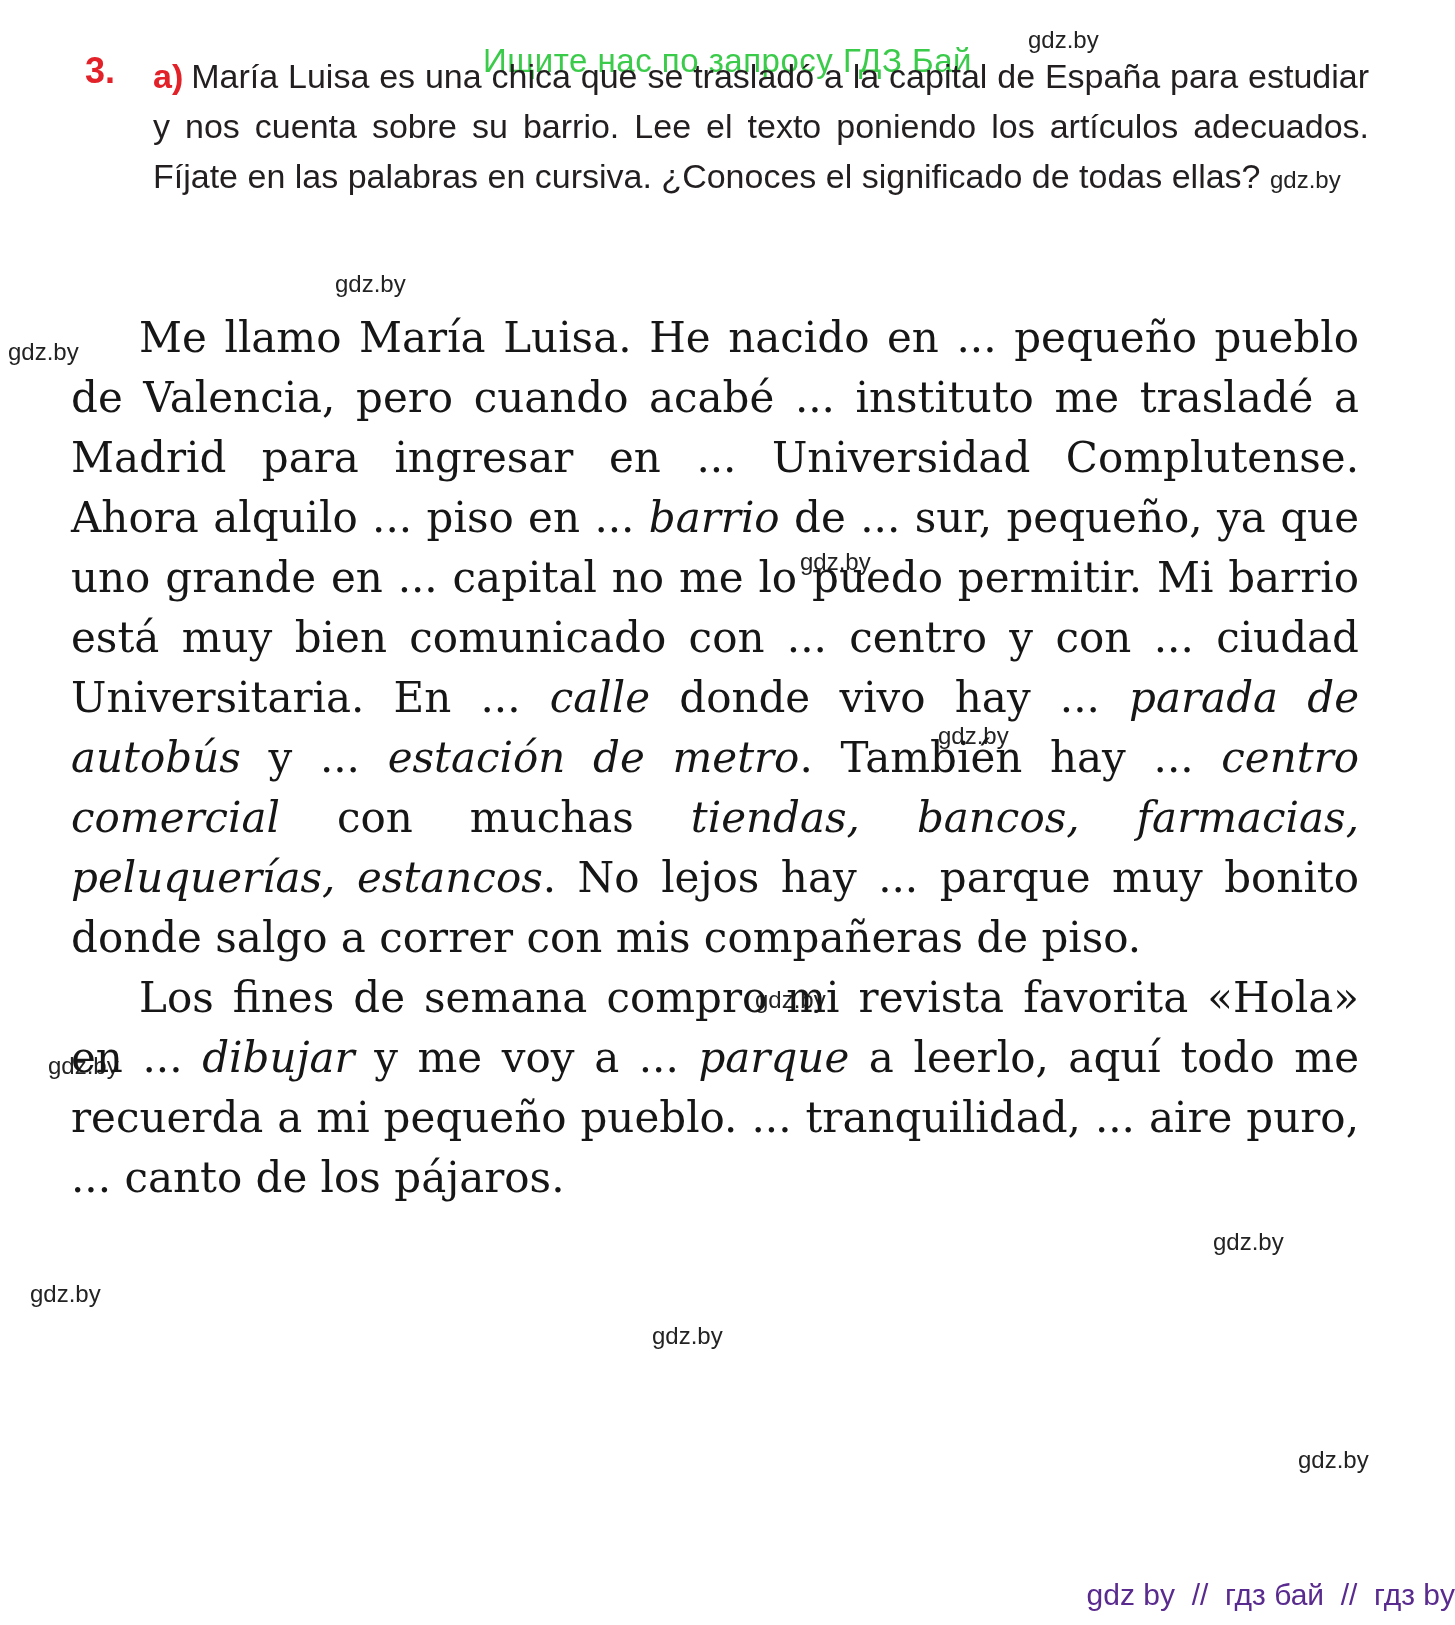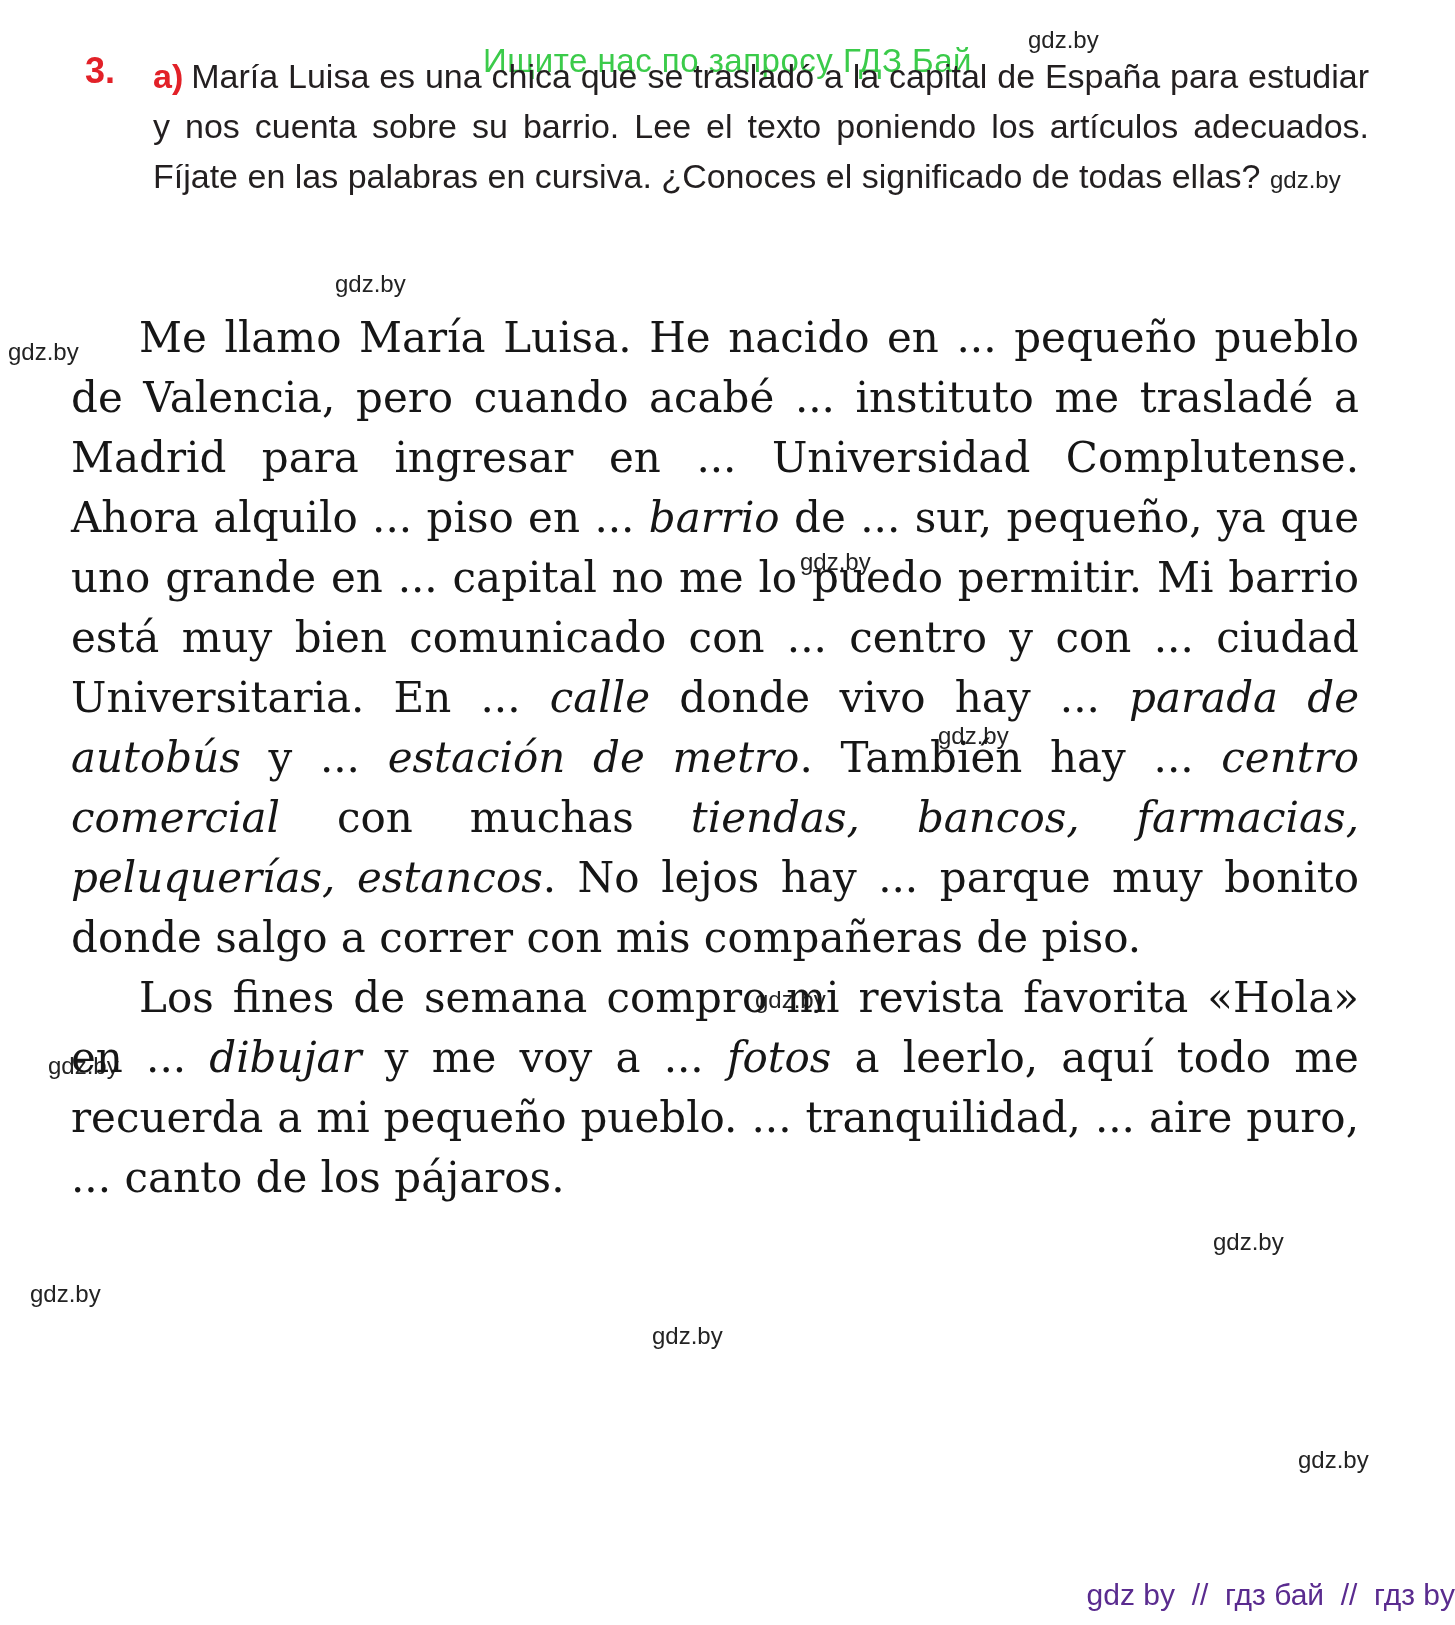--- a/index.html
+++ b/index.html
@@ -104,18 +104,18 @@
 
   <div class="exercise">
     <div class="ex-num">3.</div>
     <p class="instruction"><span class="part">a)</span><span>María Luisa es una chica que se trasladó a la capital de España para estudiar y nos cuenta sobre su barrio. Lee el texto poniendo los artículos adecuados. Fíjate en las palabras en cursiva. ¿Conoces el significado de todas ellas?</span>
       <span class="wm-inline">gdz.by</span>
     </p>
   </div>
 
   <div class="reading">
     <p class="para"><span>Me llamo María Luisa. He nacido en ... pequeño pueblo de Valencia, pero cuando acabé ... instituto me trasladé a Madrid para ingresar en ... Universidad Complutense. Ahora alquilo ... piso en ... </span><i>barrio</i><span> de ... sur, pequeño, ya que uno grande en ... capital no me lo puedo permitir. Mi barrio está muy bien comunicado con ... centro y con ... ciudad Universitaria. En ... </span><i>calle</i><span> donde vivo hay ... </span><i>parada de autobús</i><span> y ... </span><i>estación de metro</i><span>. También hay ... </span><i>centro comercial</i><span> con muchas </span><i>tiendas, bancos, farmacias, peluquerías, estancos</i><span>. No lejos hay ... parque muy bonito donde salgo a correr con mis compañeras de piso.</span></p>
-    <p class="para"><span>Los fines de semana compro mi revista favorita «Hola» en ... </span><i>dibujar</i><span> y me voy a ... </span><i>fotos</i><span> a leerlo, aquí todo me recuerda a mi pequeño pueblo. ... tranquilidad, ... aire puro, ... canto de los pájaros.</span></p>
+    <p class="para"><span>Los fines de semana compro mi revista favorita «Hola» en ... </span><i>dibujar</i><span> y me voy a ... </span><i>parque</i><span> a leerlo, aquí todo me recuerda a mi pequeño pueblo. ... tranquilidad, ... aire puro, ... canto de los pájaros.</span></p>
   </div>
 
   <div class="footer">gdz by  //  гдз бай  //  гдз by</div>
 
 </div>
 
 </body></html>

